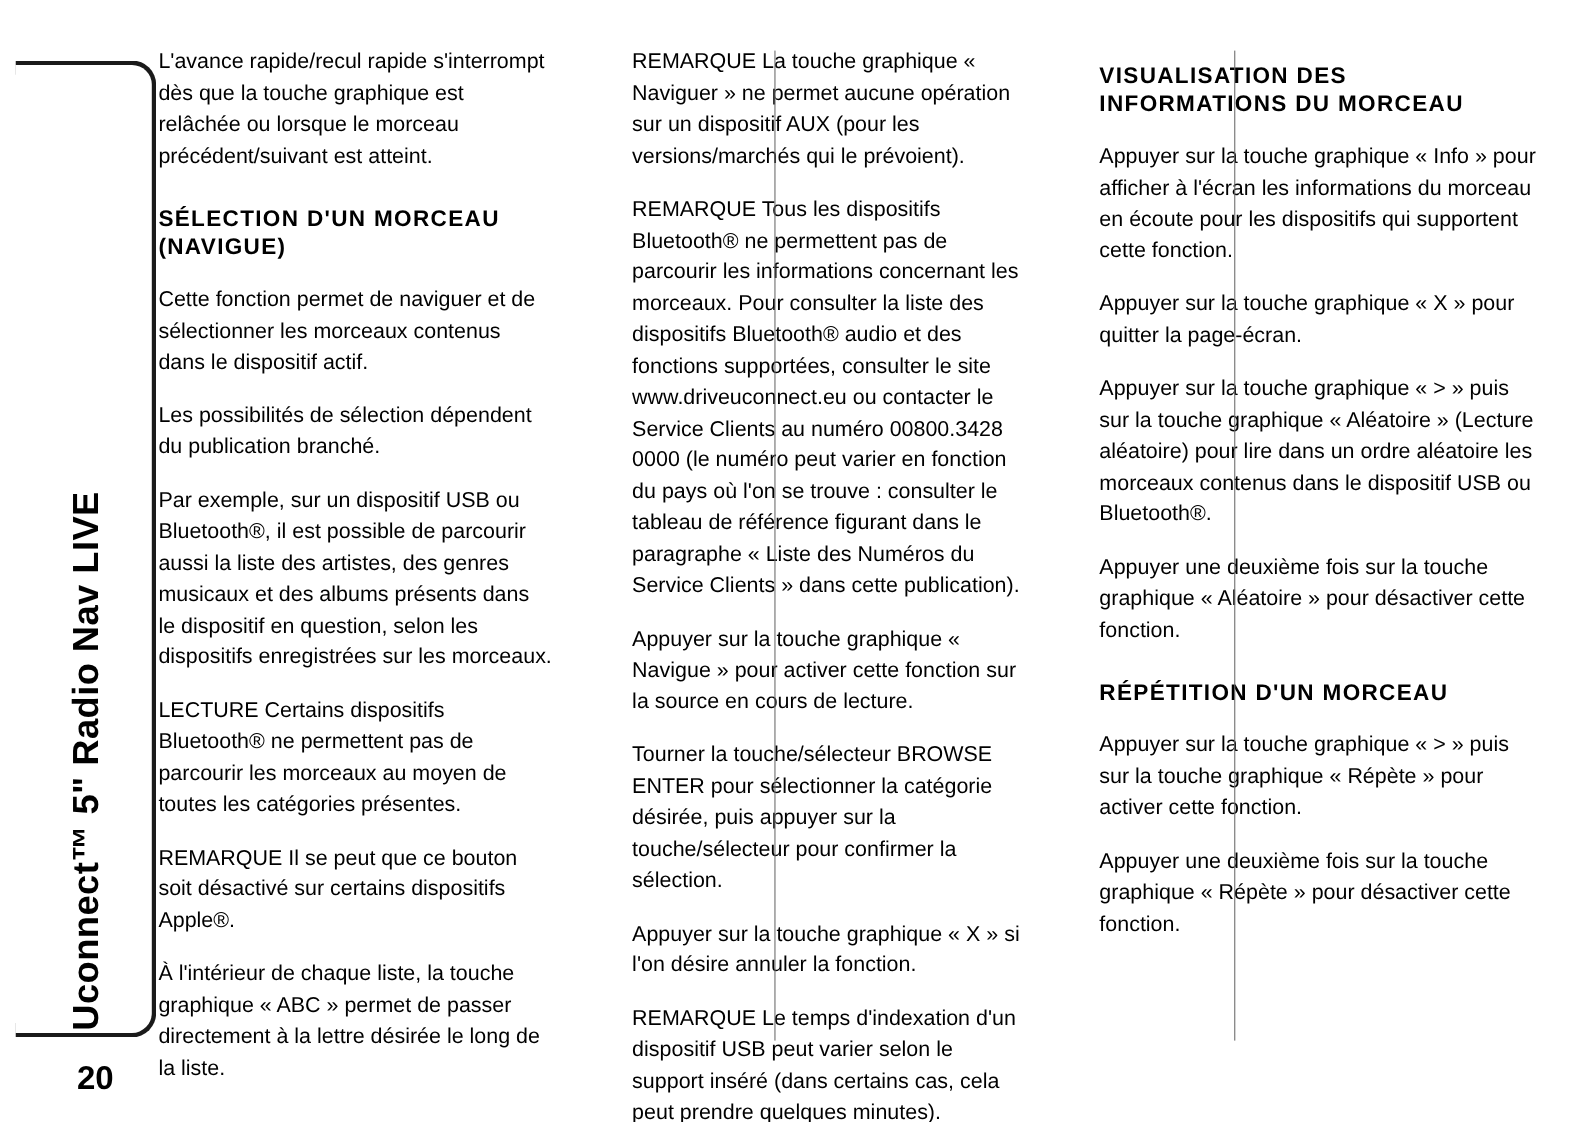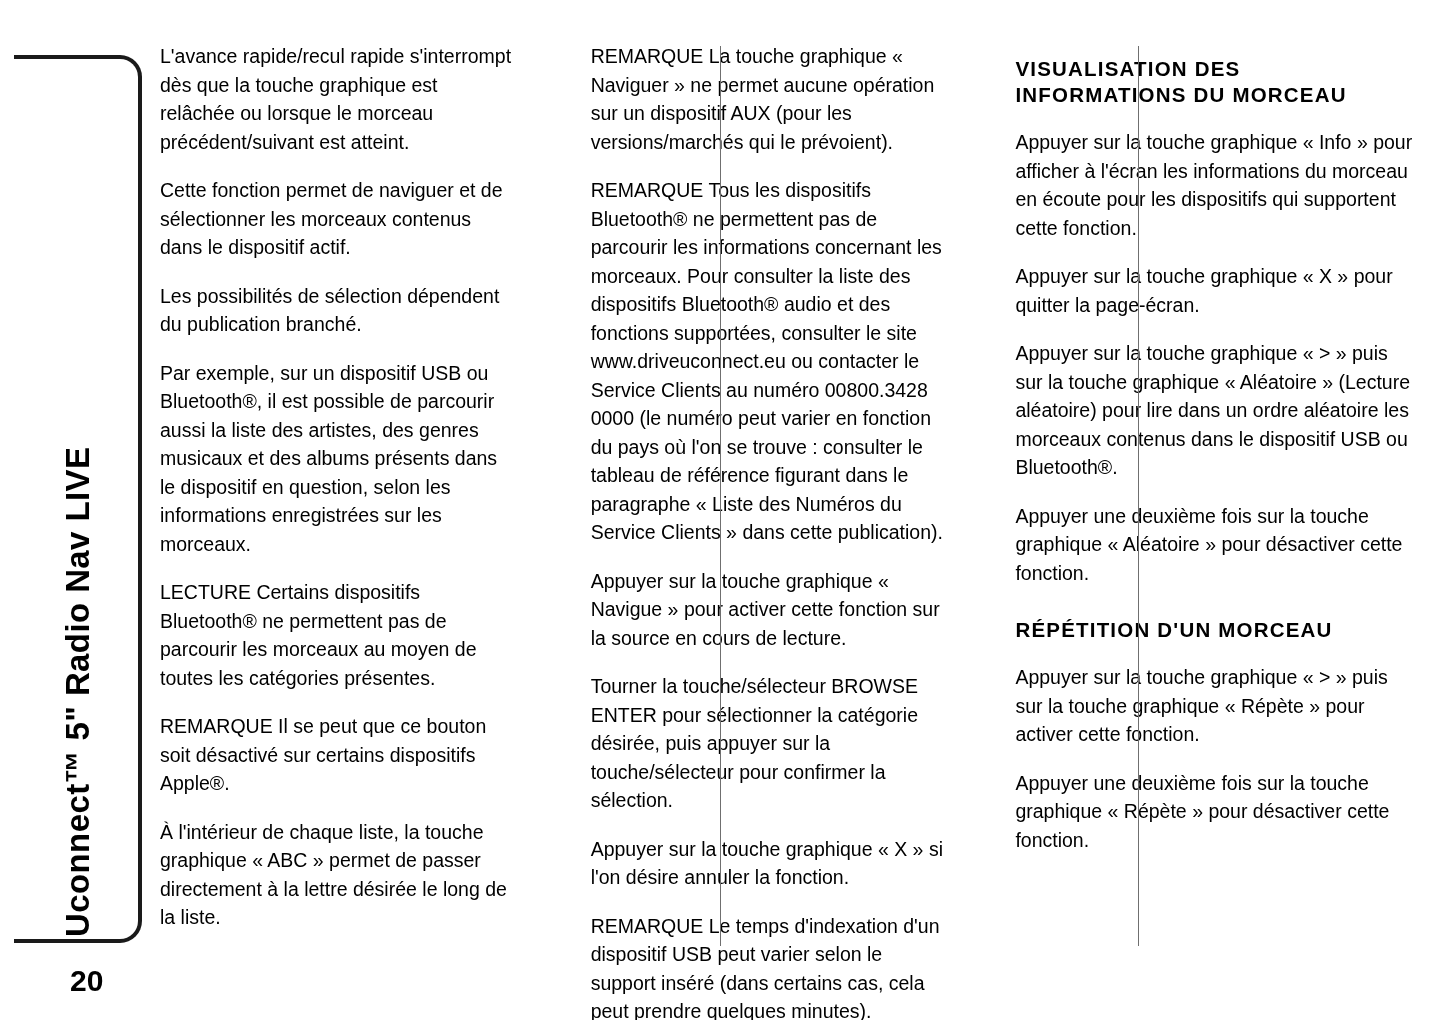--- a/index.html
+++ b/index.html
@@ -56,21 +56,21 @@
     left: 70px;
     bottom: 22px;
     font-size: 30px;
     font-weight: bold;
     text-align: center;
   }
 
   
   .columns {
     position: absolute;
-    left: 160px;
+    left: 144px;
     top: 42px;
     width: 1258px;
     height: 900px;
     display: flex;
     gap: 13px;
   }
   .col {
     box-sizing: border-box;
     position: relative;
   }
@@ -109,23 +109,24 @@
 
 <div class="side-tab">
   <div class="side-tab-text">Uconnect™ 5" Radio Nav LIVE</div>
 </div>
 
 <div class="page-number">20</div>
 
 <div class="columns">
   <div class="col col-1">
       <p>L'avance rapide/recul rapide s'interrompt dès que la touche graphique est relâchée ou lorsque le morceau précédent/suivant est atteint.</p>
+      <h2>SÉLECTION D'UN MORCEAU (Navigue)</h2>
       <p>Cette fonction permet de naviguer et de sélectionner les morceaux contenus dans le dispositif actif.</p>
       <p>Les possibilités de sélection dépendent du publication branché.</p>
-      <p><span>Par exemple, sur un dispositif USB ou </span><b>Bluetooth®</b><span>, il est possible de parcourir aussi la liste des artistes, des genres musicaux et des albums présents dans le dispositif en question, selon les informations enregistrées sur les morceaux.</span></p>
+      <p><span>Par exemple, sur un dispositif USB ou </span><b>Bluetooth®</b><span>, il est possible de parcourir aussi la liste des artistes, des genres musicaux et des albums présents dans le dispositif en question, selon les dispositifs enregistrées sur les morceaux.</span></p>
       <p><span>LECTURE Certains dispositifs </span><b>Bluetooth®</b><span> ne permettent pas de parcourir les morceaux au moyen de toutes les catégories présentes.</span></p>
       <p><span>REMARQUE Il se peut que ce bouton soit désactivé sur certains dispositifs </span><b>Apple®</b><span>.</span></p>
       <p>À l'intérieur de chaque liste, la touche graphique « ABC » permet de passer directement à la lettre désirée le long de la liste.</p>
     </div>
   <div class="col col-2">
       <p>REMARQUE La touche graphique « Naviguer » ne permet aucune opération sur un dispositif AUX (pour les versions/marchés qui le prévoient).</p>
       <p><span>REMARQUE Tous les dispositifs </span><b>Bluetooth®</b><span> ne permettent pas de parcourir les informations concernant les morceaux. Pour consulter la liste des dispositifs </span><b>Bluetooth®</b><span> audio et des fonctions supportées, consulter le site www.driveuconnect.eu ou contacter le Service Clients au numéro 00800.3428 0000 (le numéro peut varier en fonction du pays où l'on se trouve : consulter le tableau de référence figurant dans le paragraphe « Liste des Numéros du Service Clients » dans cette publication).</span></p>
       <p>Appuyer sur la touche graphique « Navigue » pour activer cette fonction sur la source en cours de lecture.</p>
       <p>Tourner la touche/sélecteur BROWSE ENTER pour sélectionner la catégorie désirée, puis appuyer sur la touche/sélecteur pour confirmer la sélection.</p>
       <p>Appuyer sur la touche graphique « X » si l'on désire annuler la fonction.</p>

